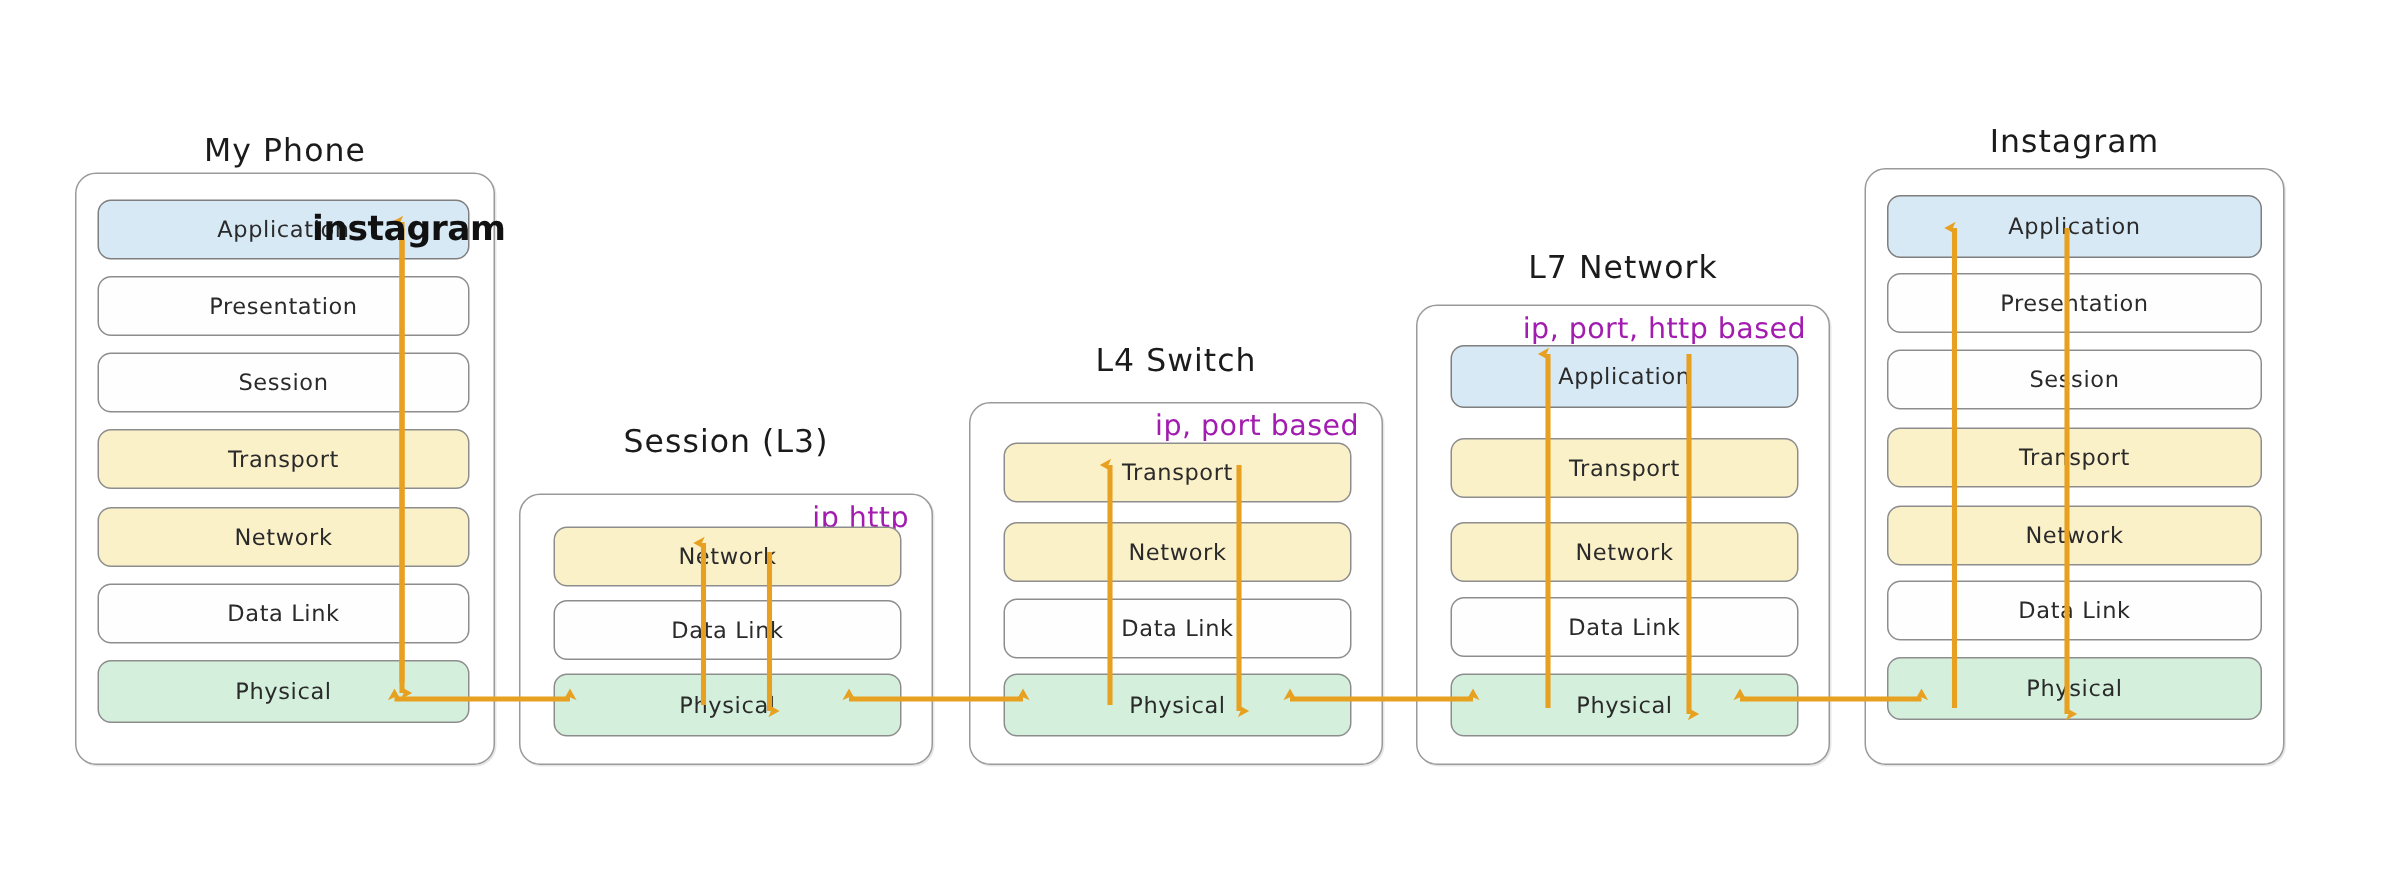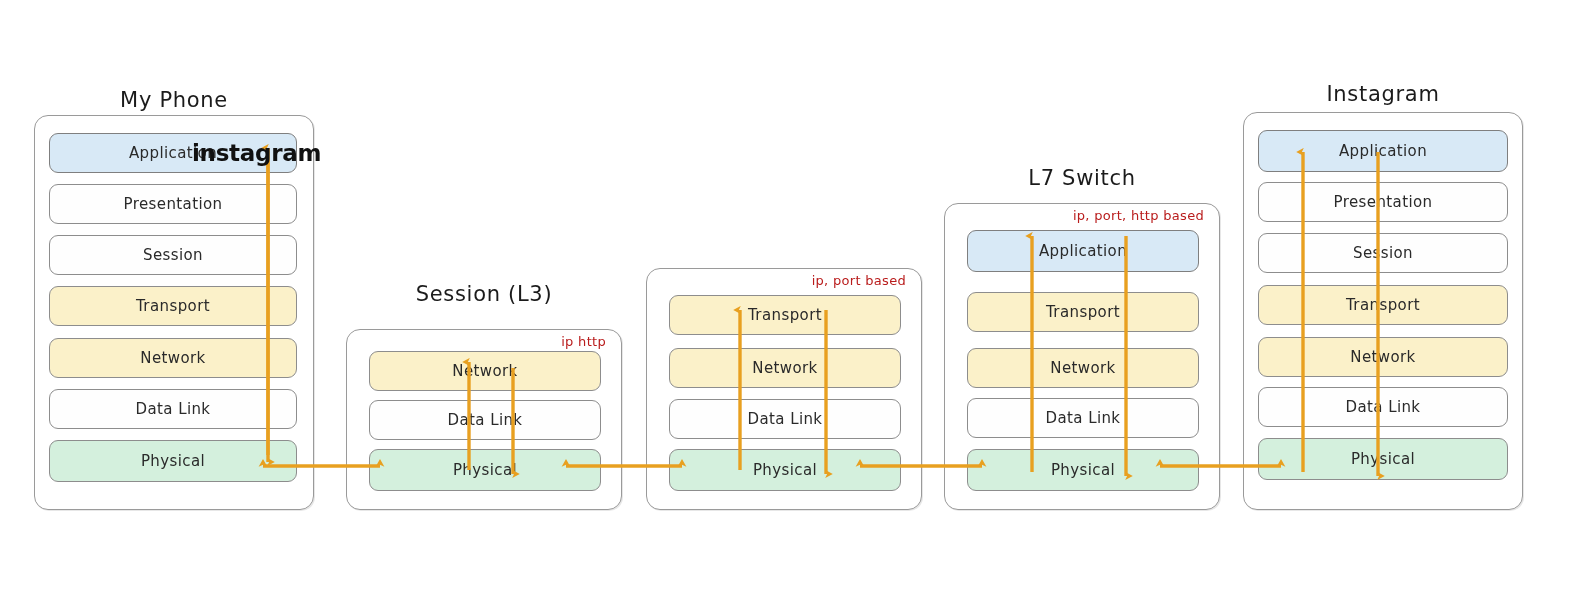--- a/index.html
+++ b/index.html
@@ -29,22 +29,22 @@
     position: absolute;
     border: 1.4px solid #9a9a9a;
     border-radius: 14px;
     background: #ffffff;
     box-shadow: 1px 1px 0 rgba(120,120,120,0.18);
   }
 
   .annot {
     position: absolute;
     font-family: "DejaVu Sans", sans-serif;
-    font-size: 13px;
-    color: #b91c1c;
+    font-size: 19px;
+    color: #a21caf;
     white-space: nowrap;
     letter-spacing: 0.3px;
   }
 
   .layer {
     position: absolute;
     border: 1.2px solid #8d8d8d;
     border-radius: 9px;
     display: flex;
     align-items: center;
@@ -72,21 +72,21 @@
   }
 
   .arrow-svg { position: absolute; left: 0; top: 0; width: 1589px; height: 595px;
                pointer-events: none; z-index: 5; }
 </style>
 </head>
 <body>
 
 <div id="canvas">
 
-  <div class="stack" style="left:34px; top:88px; width:280px; height:422px;">
+  <div class="stack" style="left:50px; top:88px; width:280px; height:422px;">
     <div class="stack-title" style="top:0px;">My Phone</div>
     <div class="stack-box" style="left:0; top:27px; width:280px; height:395px;"></div>
 
     <div class="layer blue" style="left:15px; top:45px;  width:248px; height:40px;">
         <span>Application</span>
       </div>
     <div class="layer white" style="left:15px; top:96px;  width:248px; height:40px;">
         <span>Presentation</span>
       </div>
     <div class="layer white" style="left:15px; top:147px; width:248px; height:40px;">
@@ -118,39 +118,40 @@
       </div>
     <div class="layer white" style="left:23px; top:118px; width:232px; height:40px;">
         <span>Data Link</span>
       </div>
     <div class="layer green" style="left:23px; top:167px; width:232px; height:42px;">
         <span>Physical</span>
       </div>
   </div>
 
   <div class="stack" style="left:646px; top:228px; width:276px; height:282px;">
+    <div class="stack-title" style="top:0px;">L4 Switch</div>
     <div class="stack-box" style="left:0; top:40px; width:276px; height:242px;"></div>
     <div class="annot" style="right:16px; top:45px;">ip, port based</div>
 
     <div class="layer yellow" style="left:23px; top:67px;  width:232px; height:40px;">
         <span>Transport</span>
       </div>
     <div class="layer yellow" style="left:23px; top:120px; width:232px; height:40px;">
         <span>Network</span>
       </div>
     <div class="layer white" style="left:23px; top:171px; width:232px; height:40px;">
         <span>Data Link</span>
       </div>
     <div class="layer green" style="left:23px; top:221px; width:232px; height:42px;">
         <span>Physical</span>
       </div>
   </div>
 
   <div class="stack" style="left:944px; top:166px; width:276px; height:344px;">
-    <div class="stack-title" style="top:0px;">L7 Switch</div>
+    <div class="stack-title" style="top:0px;">L7 Network</div>
     <div class="stack-box" style="left:0; top:37px; width:276px; height:307px;"></div>
     <div class="annot" style="right:16px; top:42px;">ip, port, http based</div>
 
     <div class="layer blue" style="left:23px; top:64px;  width:232px; height:42px;">
         <span>Application</span>
       </div>
     <div class="layer yellow" style="left:23px; top:126px; width:232px; height:40px;">
         <span>Transport</span>
       </div>
     <div class="layer yellow" style="left:23px; top:182px; width:232px; height:40px;">

